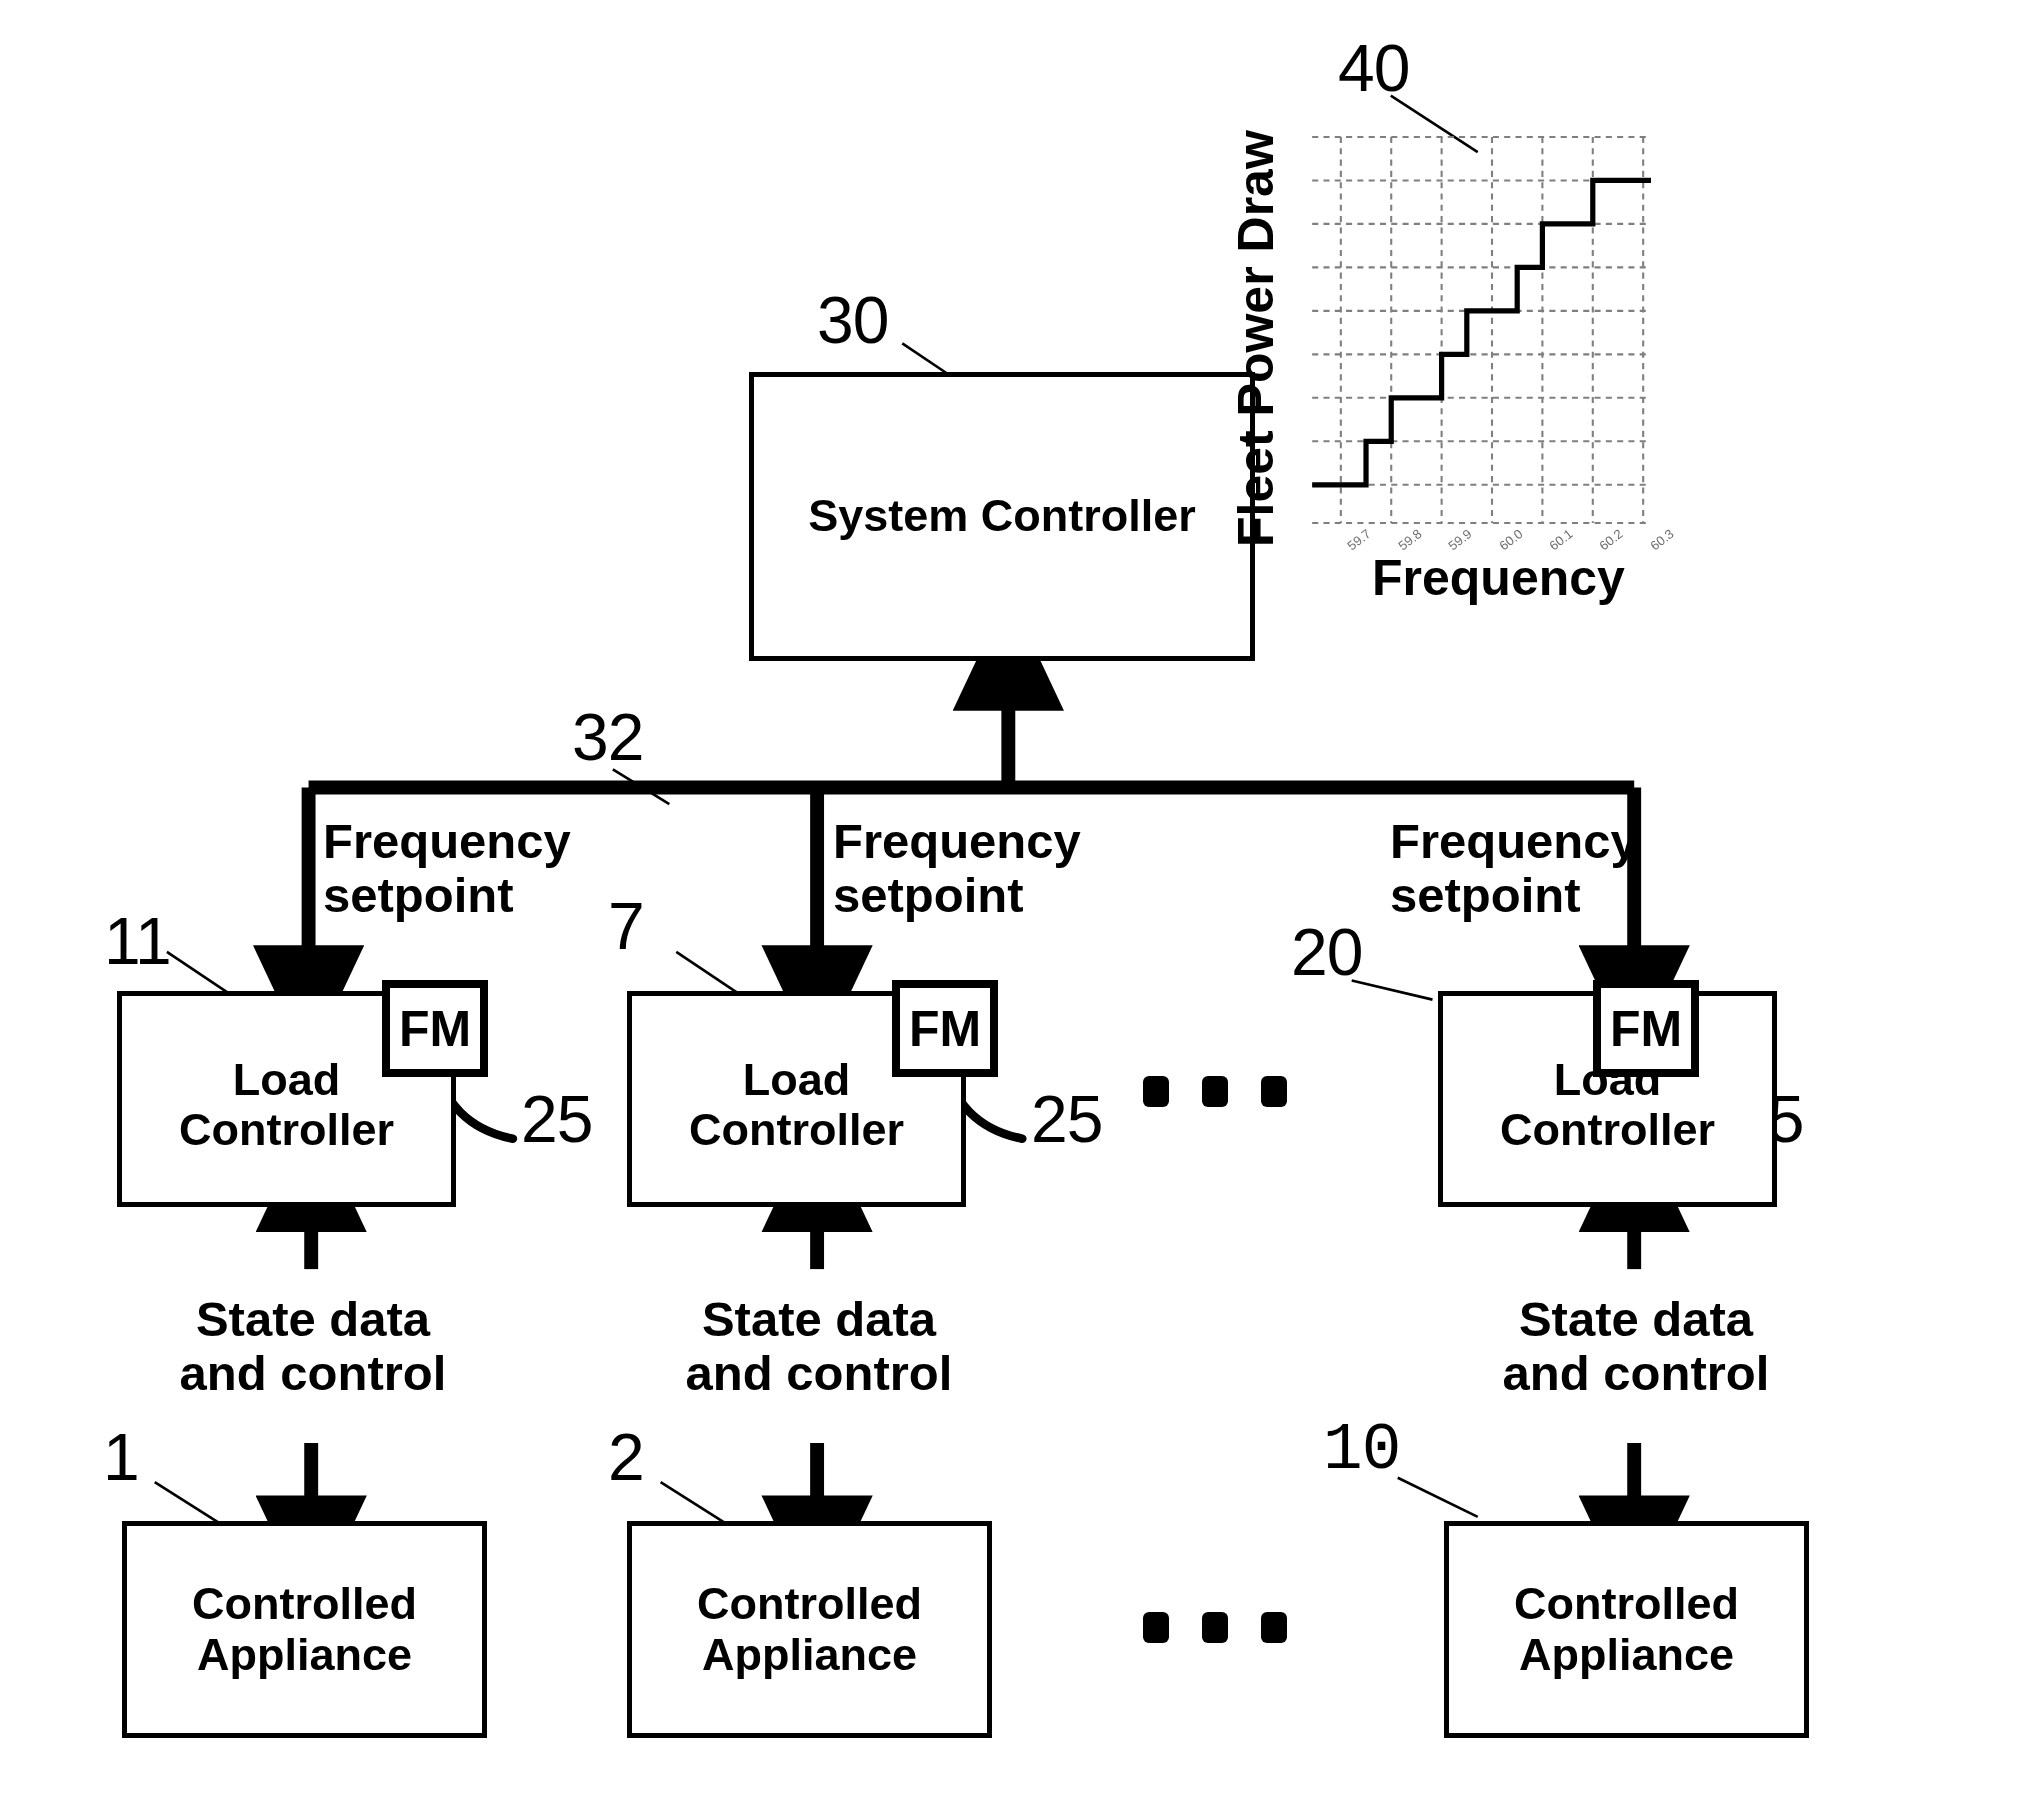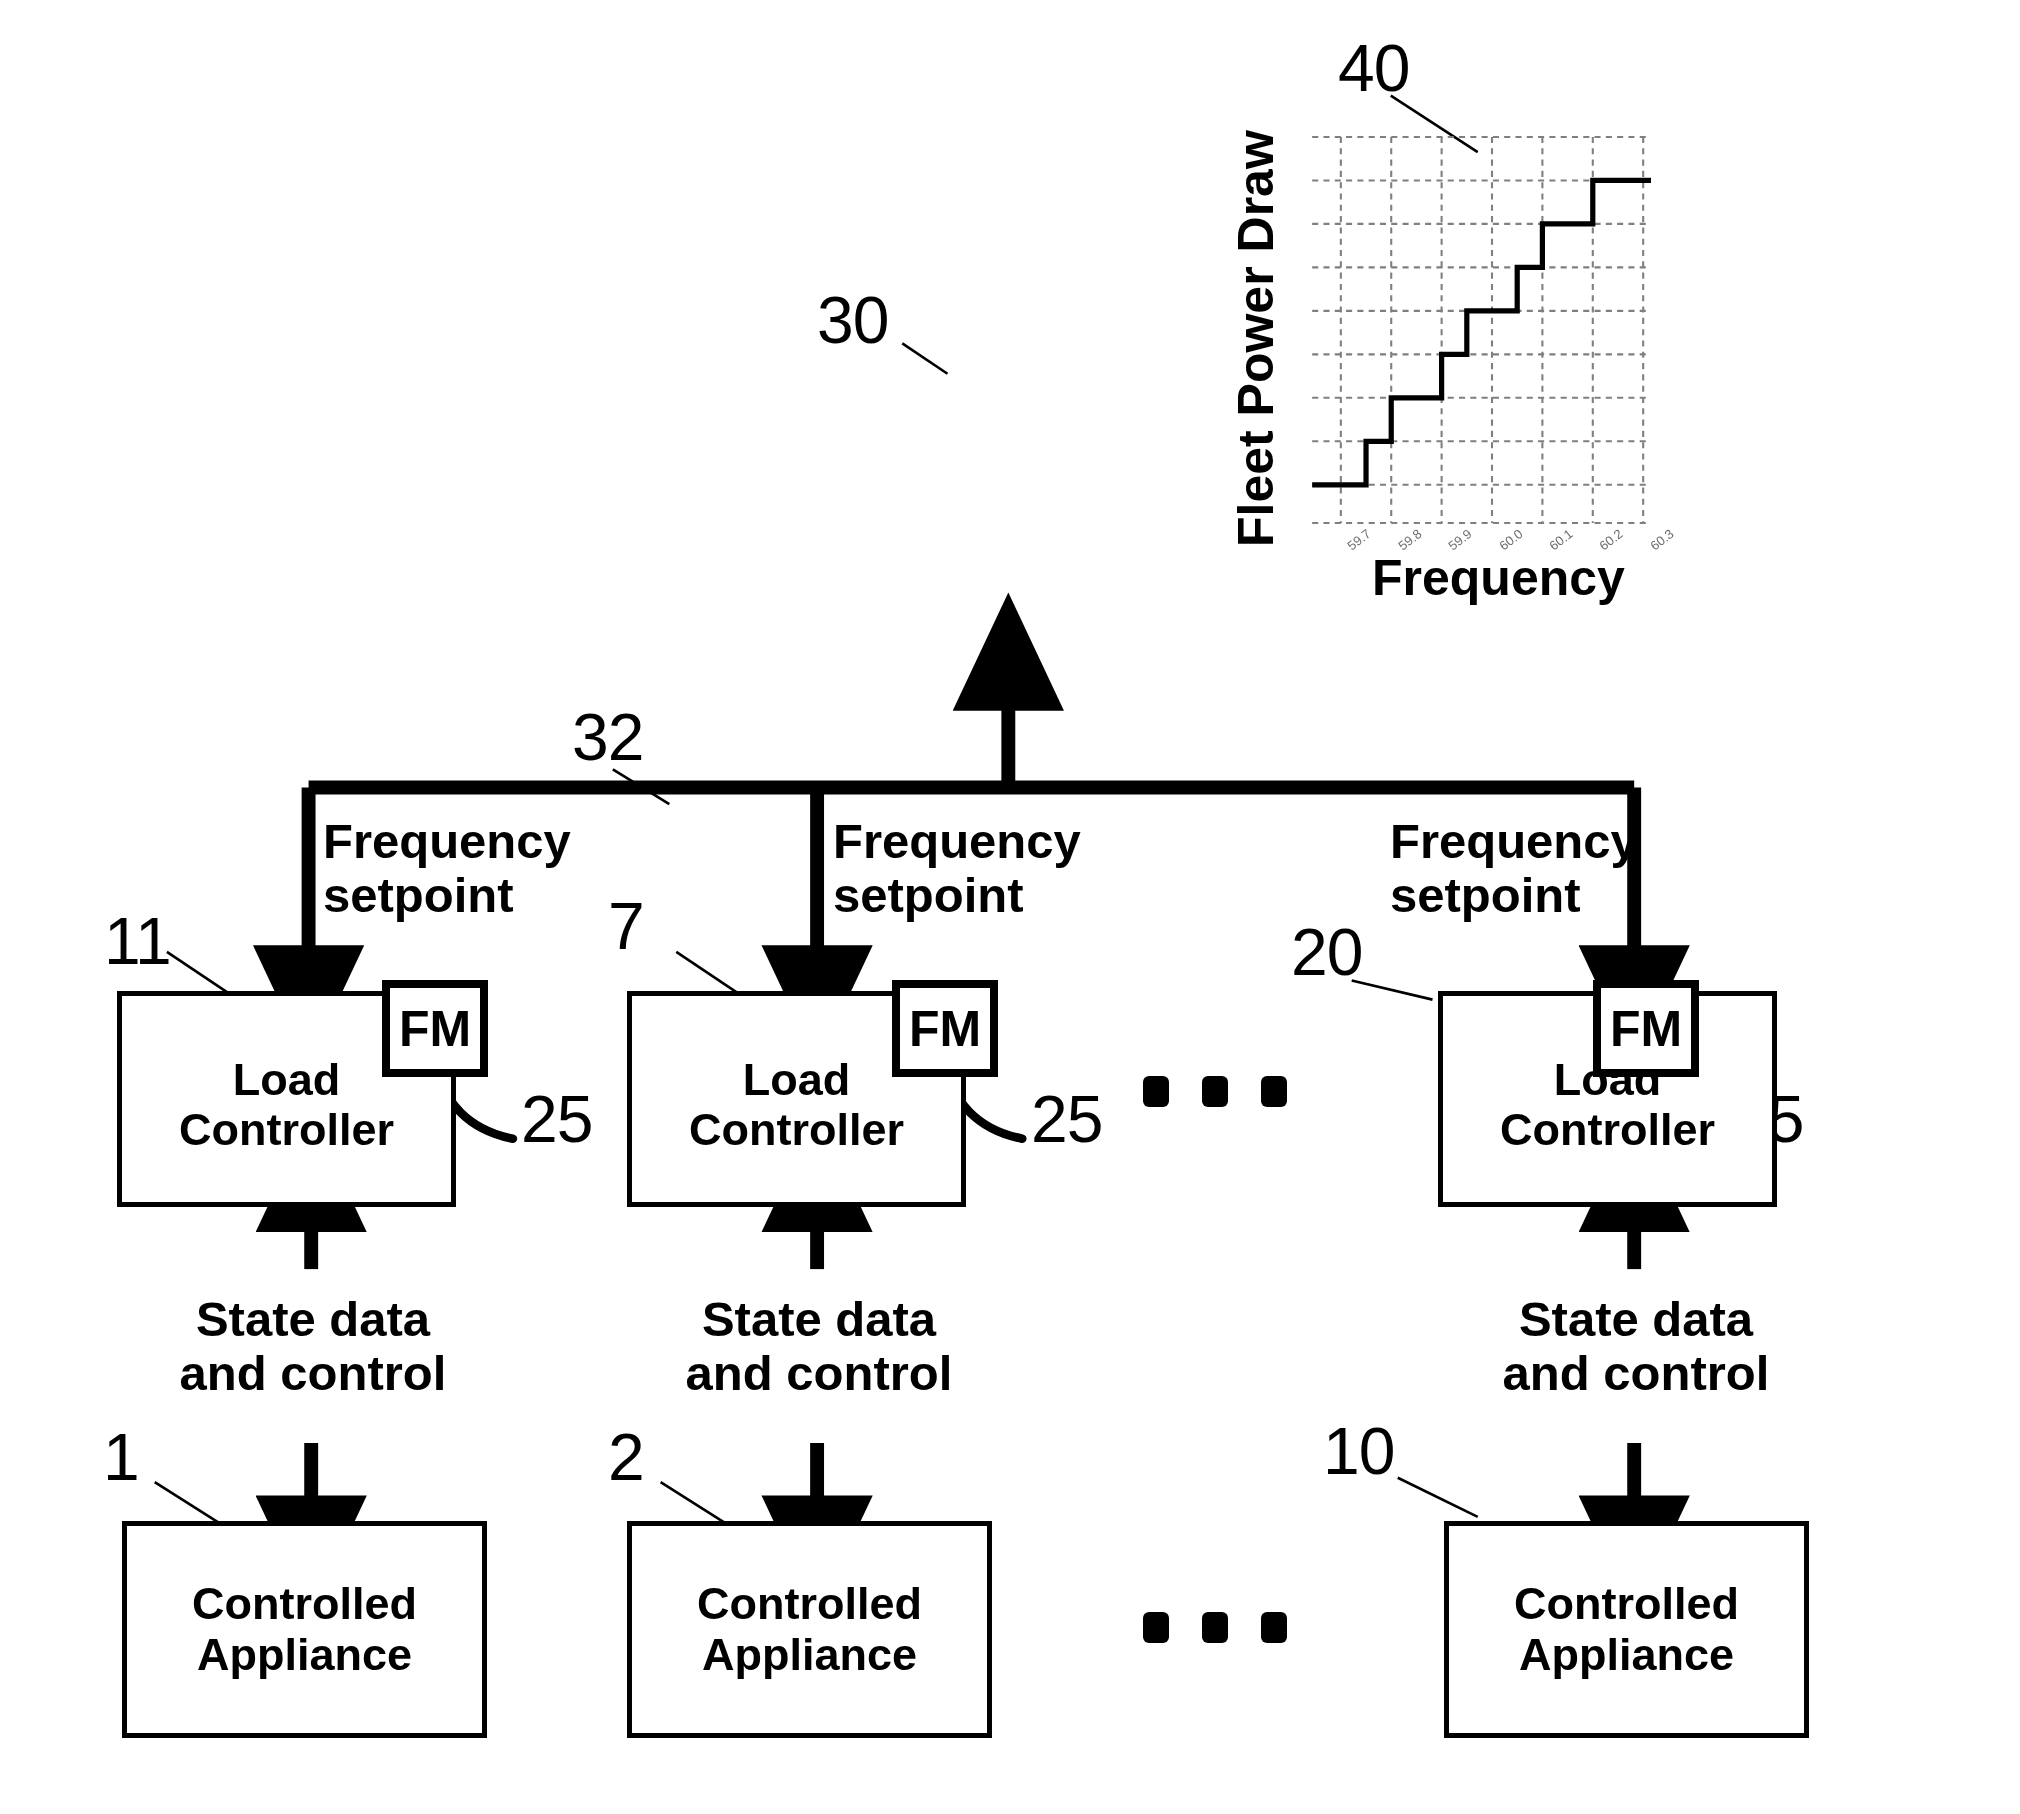--- a/index.html
+++ b/index.html
@@ -167,26 +167,29 @@
   <div class="abs reflabel" style="left:817px; top:287px;">30</div>
   <div class="abs reflabel" style="left:1338px; top:35px;">40</div>
   <div class="abs reflabel" style="left:526px; top:704px;margin-left:46px;">32</div>
 
   <div class="abs reflabel" style="left:104px; top:893px;margin-top:15px;">11</div>
   <div class="abs reflabel" style="left:608px; top:893px;">7</div>
   <div class="abs reflabel" style="left:1284px; top:919px;margin-left:7px;">20</div>
 
   <div class="abs reflabel" style="left:103px; top:1424px;">1</div>
   <div class="abs reflabel" style="left:608px; top:1424px;">2</div>
-  <div class="abs reflabel" style="left:1323px; top:1418px;">10</div>
+  <div class="abs reflabel" style="left:1323px; top:1418px;font-family:Liberation Mono, monospace;">10</div>
 
   <div class="abs reflabel" style="left:521px; top:1086px;">25</div>
   <div class="abs reflabel" style="left:1031px; top:1086px;">25</div>
   <div class="abs reflabel" style="left:1732px; top:1086px;">25</div>
 
+  <div class="abs node-box" style="left:749px; top:372px; width:506px; height:289px;">
+    <div class="boxlabel">System Controller</div>
+  </div>
 
   <div class="abs flowlabel" style="left:323px; top:815px;">Frequency
 setpoint</div>
   <div class="abs flowlabel" style="left:833px; top:815px;">Frequency
 setpoint</div>
   <div class="abs flowlabel" style="left:1390px; top:815px;">Frequency
 setpoint</div>
 
   <div class="abs node-box" style="left:117px; top:991px; width:339px; height:216px;">
     <div class="boxlabel" style="margin-top:12px;">Load

